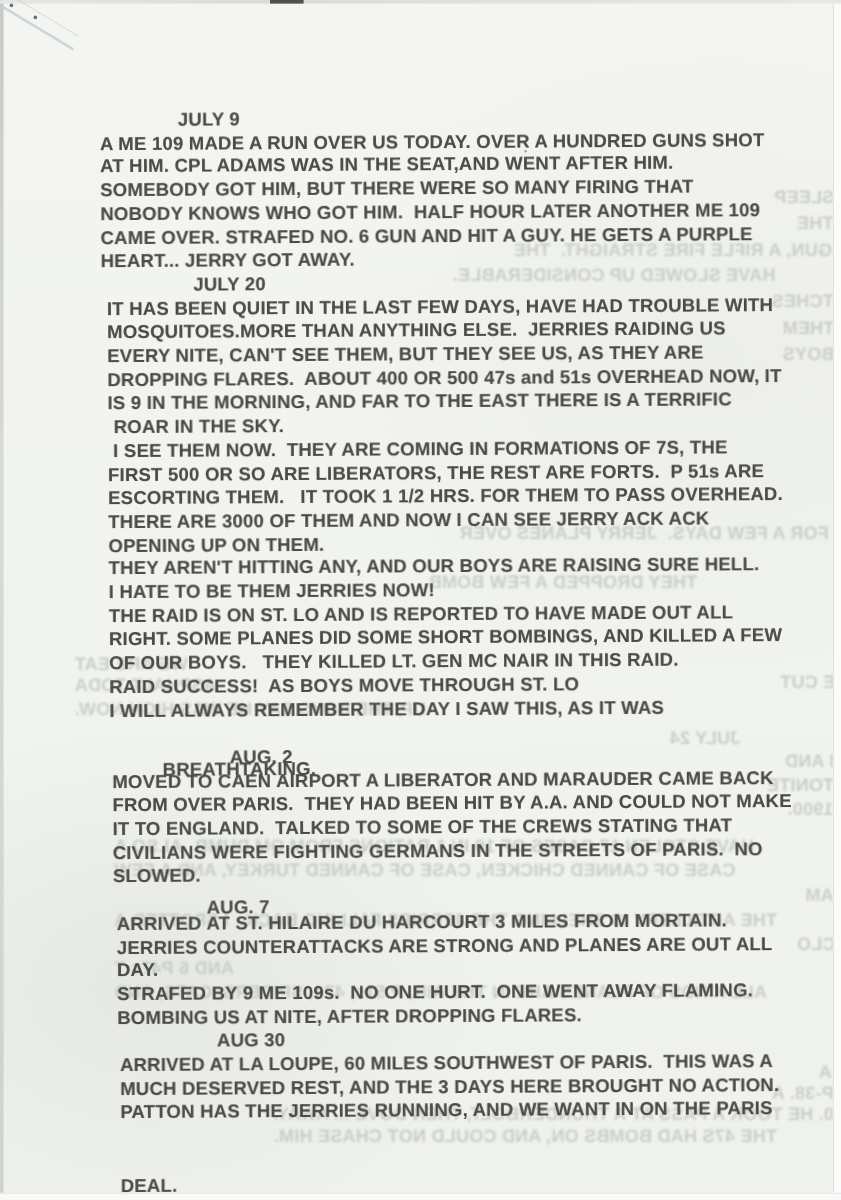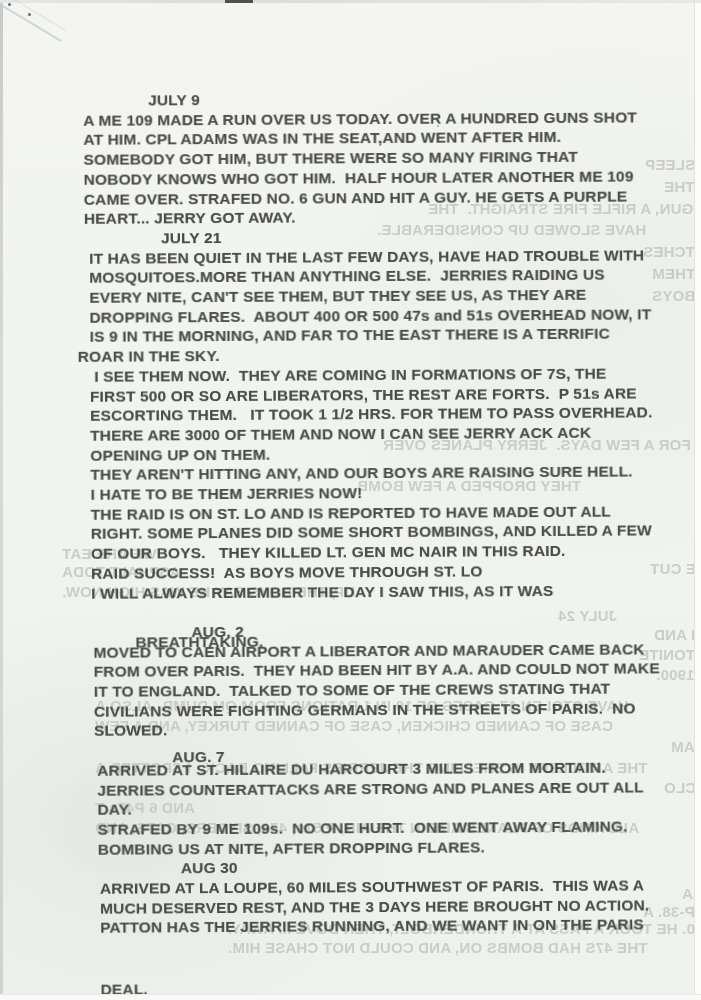--- a/index.html
+++ b/index.html
@@ -96,27 +96,27 @@
     </div>
 
   <div class="text-layer" id="text-layer">
       <div class="tw-line" style="top: 90px; left: 150px;">JULY 9</div>
       <div class="tw-line" style="top: 109.7px; left: 85px;">A ME 109 MADE A RUN OVER US TODAY. OVER A HUNDRED GUNS SHOT</div>
       <div class="tw-line" style="top: 129.4px; left: 85px;">AT HIM. CPL ADAMS WAS IN THE SEAT,AND WENT AFTER HIM.</div>
       <div class="tw-line" style="top: 149.1px; left: 85px;">SOMEBODY GOT HIM, BUT THERE WERE SO MANY FIRING THAT</div>
       <div class="tw-line" style="top: 168.8px; left: 85px;">NOBODY KNOWS WHO GOT HIM.  HALF HOUR LATER ANOTHER ME 109</div>
       <div class="tw-line" style="top: 188.5px; left: 85px;">CAME OVER. STRAFED NO. 6 GUN AND HIT A GUY. HE GETS A PURPLE</div>
       <div class="tw-line" style="top: 208.2px; left: 85px;">HEART... JERRY GOT AWAY.</div>
-      <div class="tw-line" style="top: 227.9px; left: 162px;">JULY 21</div>
+      <div class="tw-line" style="top: 227.9px; left: 162px;">JULY 20</div>
       <div class="tw-line" style="top: 247.6px; left: 90px;">IT HAS BEEN QUIET IN THE LAST FEW DAYS, HAVE HAD TROUBLE WITH</div>
       <div class="tw-line" style="top: 267.3px; left: 90px;">MOSQUITOES.MORE THAN ANYTHING ELSE.  JERRIES RAIDING US</div>
       <div class="tw-line" style="top: 287px; left: 90px;">EVERY NITE, CAN'T SEE THEM, BUT THEY SEE US, AS THEY ARE</div>
       <div class="tw-line" style="top: 306.7px; left: 90px;">DROPPING FLARES.  ABOUT 400 OR 500 47s and 51s OVERHEAD NOW, IT</div>
       <div class="tw-line" style="top: 326.4px; left: 90px;">IS 9 IN THE MORNING, AND FAR TO THE EAST THERE IS A TERRIFIC</div>
-      <div class="tw-line" style="top: 346.1px; left: 78px; text-align: right;">ROAR IN THE SKY.</div>
+      <div class="tw-line" style="top: 346.1px; left: 95px; text-align: right;">ROAR IN THE SKY.</div>
       <div class="tw-line" style="top: 365.8px; left: 90px;"> I SEE THEM NOW.  THEY ARE COMING IN FORMATIONS OF 7S, THE</div>
       <div class="tw-line" style="top: 385.5px; left: 90px;">FIRST 500 OR SO ARE LIBERATORS, THE REST ARE FORTS.  P 51s ARE</div>
       <div class="tw-line" style="top: 405.2px; left: 90px;">ESCORTING THEM.   IT TOOK 1 1/2 HRS. FOR THEM TO PASS OVERHEAD.</div>
       <div class="tw-line" style="top: 424.9px; left: 90px;">THERE ARE 3000 OF THEM AND NOW I CAN SEE JERRY ACK ACK</div>
       <div class="tw-line" style="top: 444.6px; left: 90px;">OPENING UP ON THEM.</div>
       <div class="tw-line" style="top: 464.3px; left: 90px;">THEY AREN'T HITTING ANY, AND OUR BOYS ARE RAISING SURE HELL.</div>
       <div class="tw-line" style="top: 484px; left: 90px;">I HATE TO BE THEM JERRIES NOW!</div>
       <div class="tw-line" style="top: 503.7px; left: 90px;">THE RAID IS ON ST. LO AND IS REPORTED TO HAVE MADE OUT ALL</div>
       <div class="tw-line" style="top: 523.4px; left: 90px;">RIGHT. SOME PLANES DID SOME SHORT BOMBINGS, AND KILLED A FEW</div>
       <div class="tw-line" style="top: 543.1px; left: 90px;">OF OUR BOYS.   THEY KILLED LT. GEN MC NAIR IN THIS RAID.</div>

